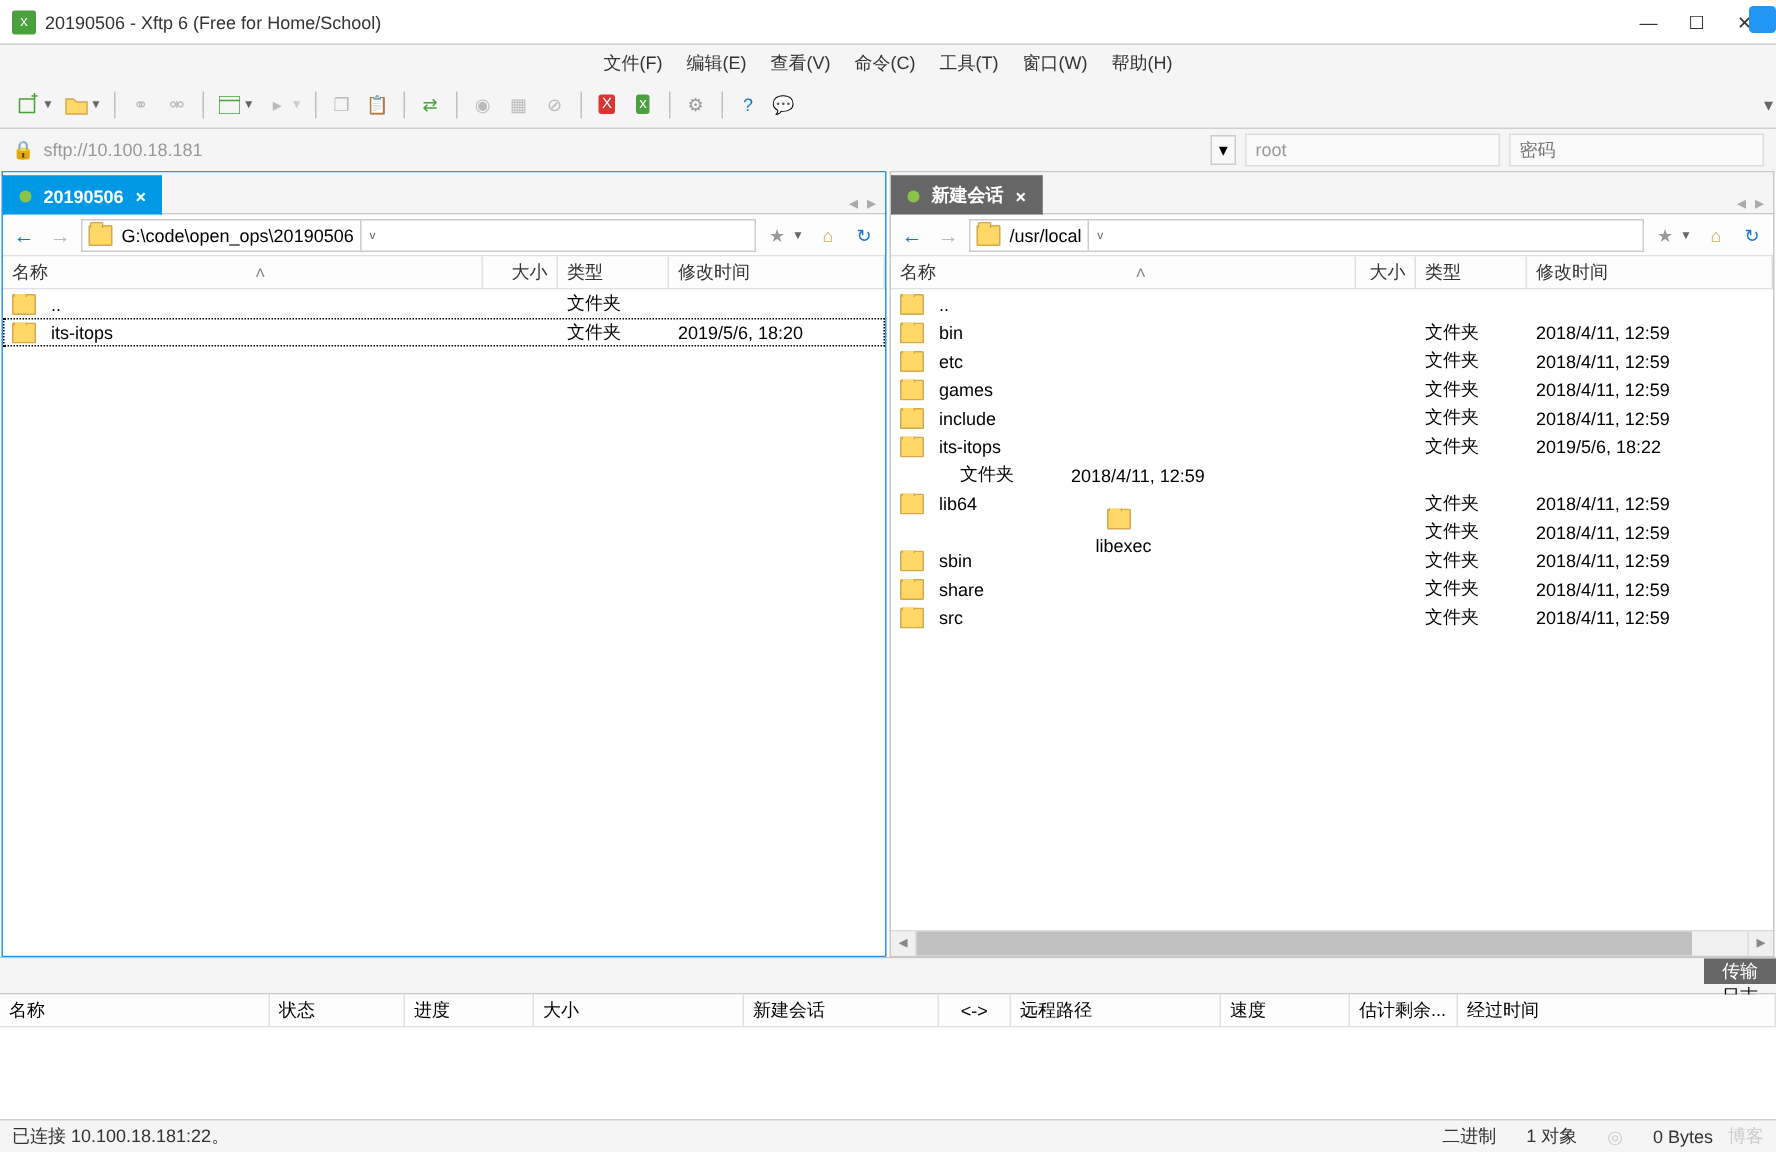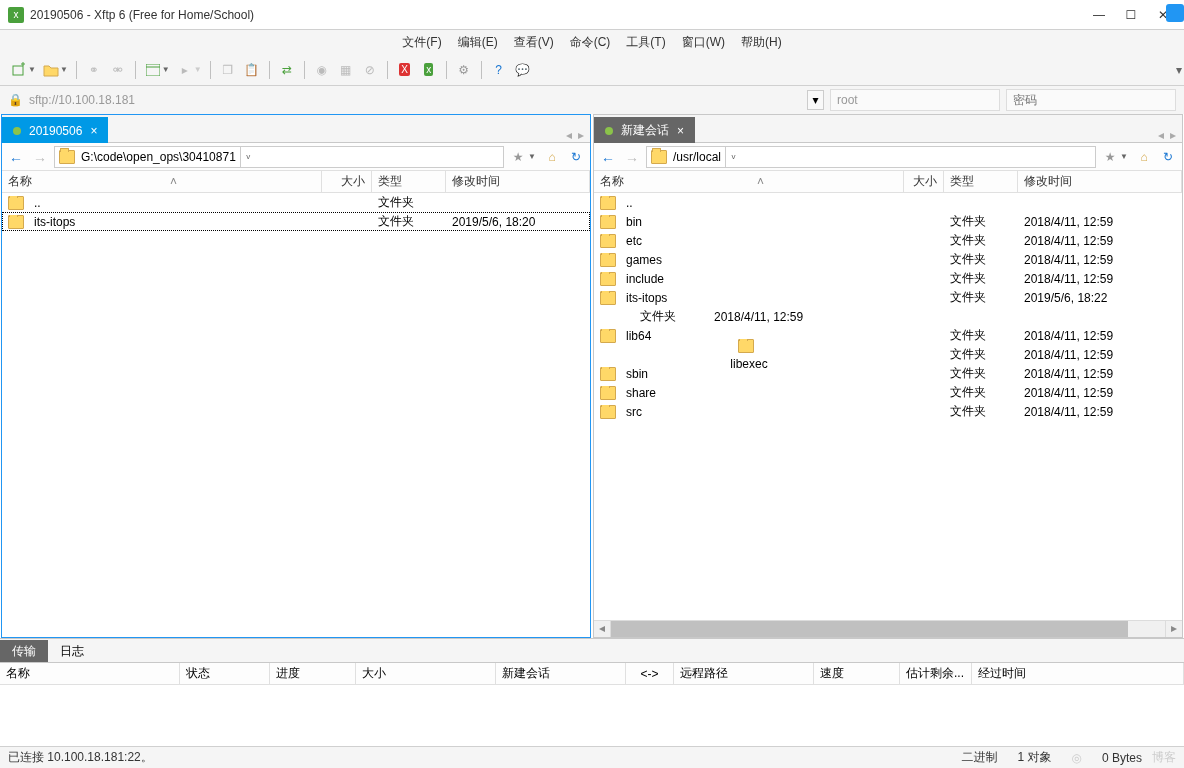--- a/index.html
+++ b/index.html
@@ -20,21 +20,21 @@
 .addr-txt{color:#999; flex:0 0 auto;}
 .addr-combo{flex:1;display:flex;align-items:center;}
 .addr-combo-btn{width:17px;height:20px;display:flex;align-items:center;justify-content:center;border:1px solid #ccc;background:#f9f9f9;margin-left:auto;cursor:pointer;}
 .cred-input{width:170px;height:22px;border:1px solid #ddd;padding:0 6px;color:#999;background:#fafafa;}
 .cred-input[readonly]{background:#fafafa;}
 .body { flex:1; display:flex; flex-direction:column; min-height:0;}
 .panes { flex:1; display:flex; min-height:0;}
 .pane { flex:1; display:flex; flex-direction:column; min-width:0; border:1px solid #c8c8c8; margin:0 1px;}
 .pane.active{border-color:#2196F3;}
 .tabbar { height:28px; background:#f5f5f5; display:flex; align-items:flex-end; border-bottom:1px solid #c8c8c8; }
-.tab { height:26px; padding:0 10px; display:flex; align-items:center; gap:8px; border:1px solid #c8c8c8; border-bottom:none; background:#e4e4e4; color:#333; cursor:pointer; position:relative; top:1px;}
+.tab { height:26px; padding:0 10px; display:flex; align-items:center; gap:8px; border:1px solid #c8c8c8; border-bottom:none; background:#e4e4e4; color:#333; cursor:pointer; position:relative; top:1px;font-weight:bold;}
 .tab.active-blue { background:#0099e6; color:#fff; border-color:#0099e6;}
 .tab.active-gray { background:#666; color:#fff; border-color:#666;}
 .tab-dot{width:8px;height:8px;border-radius:50%;background:#8BC34A;}
 .tab-x{cursor:pointer;font-family:Arial;}
 .tabbar-nav{margin-left:auto;display:flex;gap:6px;padding:0 6px;align-items:center;color:#aaa;}
 .nav-row { height:28px; display:flex; align-items:center; padding:0 4px; gap:4px; background:#fdfdfd; border-bottom:1px solid #e0e0e0; }
 .nav-btn{width:20px;height:20px;display:flex;align-items:center;justify-content:center;cursor:pointer;}
 .nav-arr{font-size:14px;}
 .nav-arr.blue{color:#1976D2;}
 .nav-arr.gray{color:#bbb;}
@@ -48,21 +48,21 @@
 .list-header{height:22px;background:#fdfdfd;border-bottom:1px solid #e0e0e0;display:flex;align-items:center;}
 .list-header .col{padding:0 6px;border-right:1px solid #e0e0e0;height:100%;display:flex;align-items:center;color:#333;}
 .file-list{flex:1;overflow:auto;background:#fff;}
 .file-row{height:19px;display:flex;align-items:center;cursor:pointer;}
 .file-row.selected{outline:1px dotted #000;outline-offset:-1px;}
 .file-row .cell{padding:0 6px;white-space:nowrap;overflow:hidden;}
 .file-row .name-cell{display:flex;align-items:center;gap:4px;}
 .pane-scrollbar{height:17px;background:#f0f0f0;border-top:1px solid #dcdcdc;display:flex;}
 .scroll-thumb{height:100%;background:#c0c0c0;}
 .bottom-panel{height:108px;border-top:1px solid #c8c8c8;display:flex;flex-direction:column;}
-.bottom-tabs{height:24px;background:#f5f5f5;display:flex;align-items:flex-end;border-bottom:1px solid #c8c8c8;}
+.bottom-tabs{height:24px;background:#f5f5f5;display:flex;align-items:flex-end;border-bottom:1px solid #c8c8c8;flex-direction:column;}
 .btab{height:22px;padding:0 12px;display:flex;align-items:center;cursor:pointer;}
 .btab.active{background:#666;color:#fff;}
 .transfer-header{height:22px;background:#fdfdfd;border-bottom:1px solid #e0e0e0;display:flex;}
 .transfer-header .tcol{padding:0 6px;border-right:1px solid #e0e0e0;display:flex;align-items:center;}
 .transfer-body{flex:1;background:#fff;}
 .statusbar{height:22px;background:#f5f5f5;border-top:1px solid #d0d0d0;display:flex;align-items:center;padding:0 8px;color:#333;}
 .status-spacer{flex:1;}
 .status-seg{padding:0 10px;}
 .watermark{color:#ccc;}
 .side-tag{position:absolute;right:0;width:18px;height:18px;border-radius:3px;}
@@ -169,21 +169,21 @@
   </div>
   <div class="nav-row">
     <span class="nav-btn">
             <span class="nav-arr blue">←</span>
           </span>
     <span class="nav-btn">
             <span class="nav-arr gray">→</span>
           </span>
     <div class="path-box">
       <span class="folder-ico"></span>
-      <span>G:\code\open_ops\30410871</span>
+      <span>G:\code\open_ops\20190506</span>
       <span class="path-drop">v</span>
     </div>
     <span class="nav-btn bookmark-ico">★</span>
           <span class="tb-drop">▼</span>
     <span class="nav-btn home-ico">⌂</span>
     <span class="nav-btn refresh-ico">↻</span>
   </div>
   <div class="list-header">
     <div class="col" style="width:320px">
             <span>名称</span>

